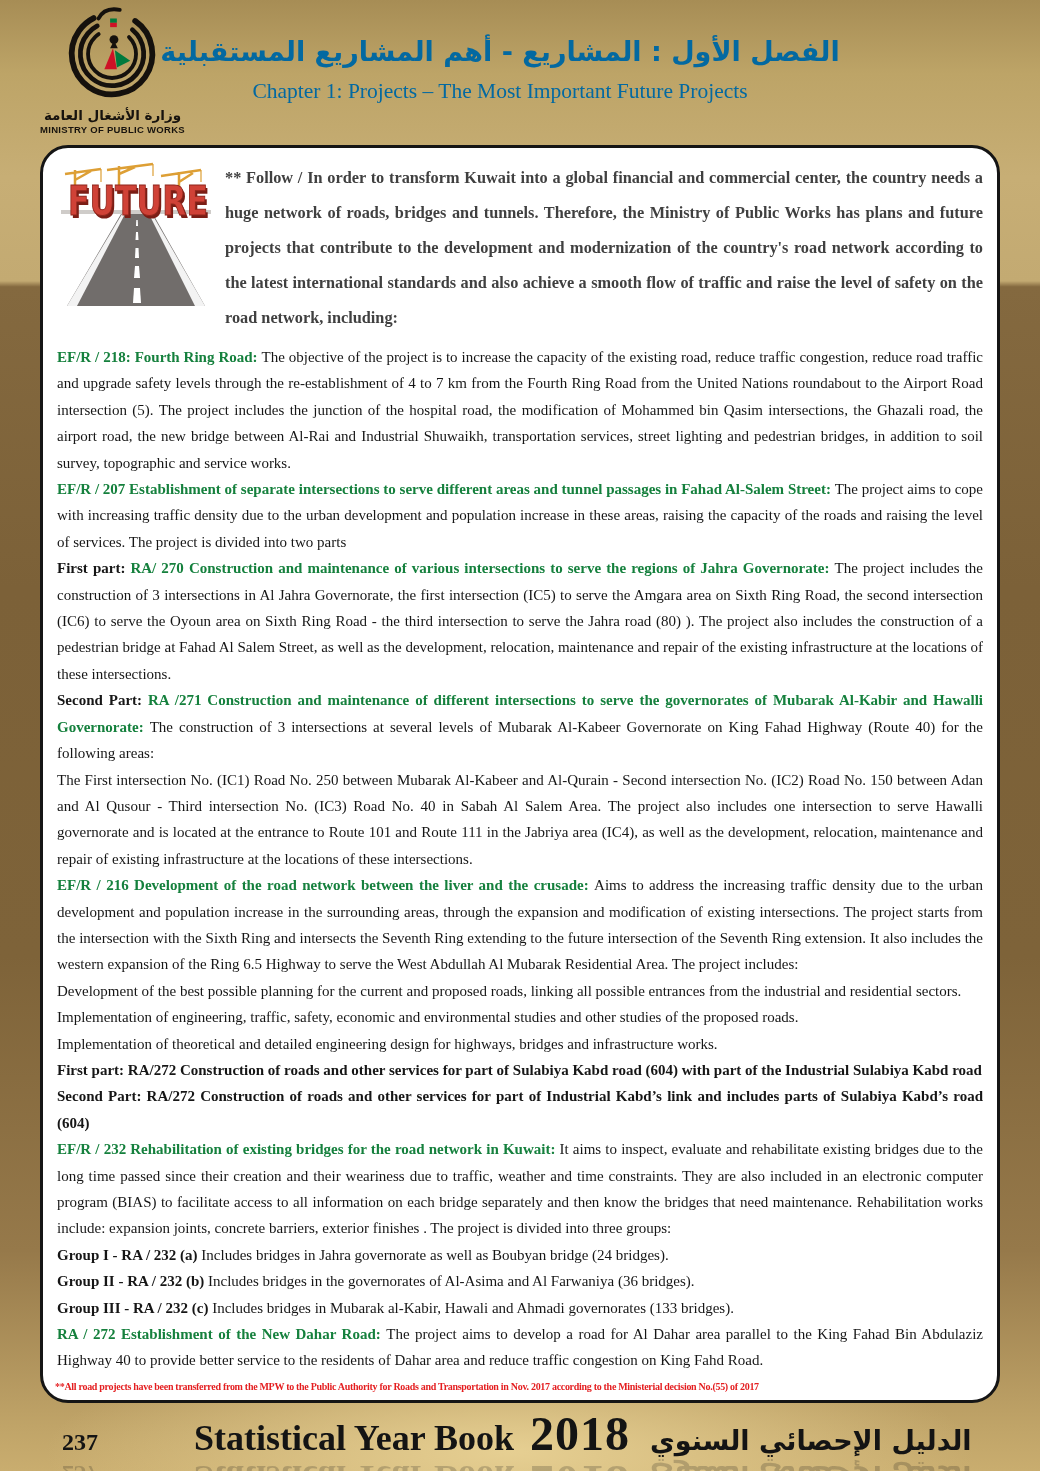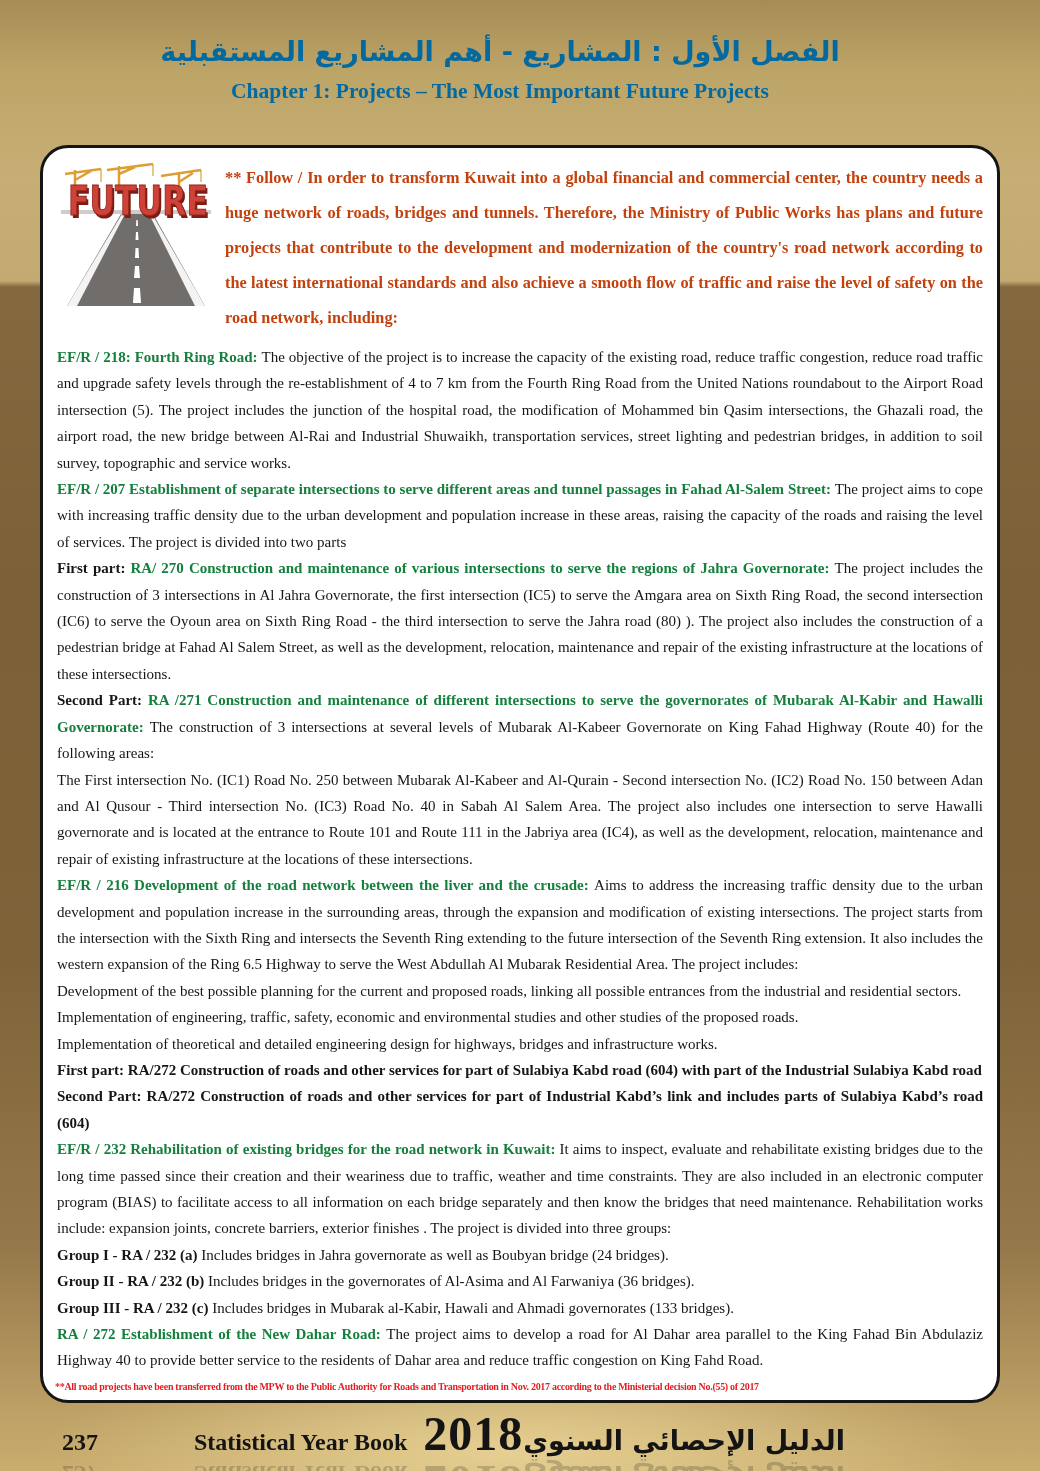--- a/index.html
+++ b/index.html
@@ -10,48 +10,66 @@
       radial-gradient(620px 150px at 510px 1452px,#e6cf92 0%,rgba(230,207,146,0) 75%),
       linear-gradient(180deg,#a78d55 0%,#bda467 5%,#c7ae75 12%,#c3aa72 19.1%,#84693f 19.5%,#7c6138 40%,#7e6339 65%,#96794a 85%,#c0a468 97%,#c9ad6f 100%);
   }
   
   .header{position:absolute;left:0;top:0;width:1040px;height:145px;}
   .logo-block{position:absolute;left:30px;top:6px;width:165px;text-align:center;}
   .logo-ar{font-family:"DejaVu Sans",sans-serif;font-weight:bold;font-size:13.5px;color:#17130e;margin-top:1px;}
   .logo-en{font-family:"Liberation Sans",sans-serif;font-weight:bold;font-size:9.5px;color:#17130e;letter-spacing:.3px;margin-top:1px;}
   .titles{position:absolute;left:120px;right:160px;top:36px;text-align:center;color:#0369a1;}
   .title-ar{font-family:"DejaVu Sans",sans-serif;font-weight:bold;font-size:27px;direction:rtl;letter-spacing:0;}
-  .title-en{font-family:"Liberation Serif",serif;font-weight:bold;font-size:21.5px;margin-top:12px;}
+  .title-en{font-family:"Liberation Serif",serif;font-weight:normal;font-size:21.5px;margin-top:12px;}
   
   .sheet{
     position:absolute;left:40px;top:145px;width:960px;height:1258px;box-sizing:border-box;
     background:#fff;border:3px solid #151515;border-radius:28px;
     padding:8px 12px 6px;display:flex;flex-direction:column;overflow:hidden;
   }
   .future-img{float:left;width:150px;height:146px;margin:4px 14px 4px 6px;}
-  .intro-text{font-weight:bold;font-size:16.3px;line-height:35px;text-align:justify;margin:0;padding:4px 2px 0 0;color:#c2410c;}
+  .intro-text{font-weight:bold;font-size:16.3px;line-height:35px;text-align:justify;margin:0;padding:4px 2px 0 0;color:#404040;}
   .body-text{clear:both;margin-top:9px;flex:1 1 auto;overflow:hidden;padding:0 2px;}
   .para{margin:0;font-size:15px;line-height:26.4px;text-align:justify;color:#161616;}
   .r-n{font-weight:normal;}
   .r-b{font-weight:bold;}
   .r-blue{font-weight:bold;color:#15803d;}
   .footnote{flex:0 0 auto;font-weight:bold;font-size:10px;letter-spacing:-0.3px;color:#e41e20;margin:4px 0 2px;white-space:nowrap;overflow:hidden;}
   
   .footer{position:absolute;left:0;top:1406px;width:1040px;height:65px;}
   .footer-row{display:flex;align-items:baseline;padding-left:62px;color:#141414;}
   .page-num{font-weight:bold;font-size:24px;}
-  .syb{margin-left:96px;font-weight:bold;font-size:24px;}
+  .syb{margin-left:96px;font-weight:bold;font-size:36px;}
   .year{margin-left:16px;font-weight:bold;font-size:48px;letter-spacing:1px;}
-  .footer-ar{font-family:"DejaVu Sans",sans-serif;font-weight:bold;font-size:27px;direction:rtl;}
+  .footer-ar{margin-left:20px;font-family:"DejaVu Sans",sans-serif;font-weight:bold;font-size:27px;direction:rtl;}
   .footer-mirror{position:absolute;left:0;top:49px;width:1040px;transform:scaleY(-1);opacity:.2;filter:blur(.7px);pointer-events:none;}
 </style>
 </head>
 <body>
 
 <div class="header">
+  <div class="logo-block">
+    <svg width="108" height="96" viewBox="0 0 110 100">
+      <g fill="none" stroke="#15110d" stroke-linecap="round">
+        <circle cx="54" cy="50" r="42" stroke-width="6" stroke-dasharray="218 46" transform="rotate(-55 54 50)"></circle>
+        <circle cx="54" cy="50" r="33" stroke-width="5" stroke-dasharray="168 39" transform="rotate(-50 54 50)"></circle>
+        <circle cx="54" cy="50" r="25" stroke-width="4" stroke-dasharray="122 35" transform="rotate(-45 54 50)"></circle>
+        <path d="M62 4 q-16 -3 -22 9" stroke-width="4"></path>
+      </g>
+      <rect x="52" y="13" width="7" height="4.5" fill="#007a3d"></rect>
+      <rect x="52" y="17.5" width="7" height="4.5" fill="#ce1126"></rect>
+      <circle cx="56" cy="35" r="4.6" fill="#15110d"></circle>
+      <path d="M52 44 L56 36 L60 44 Z" fill="#15110d"></path>
+      <path d="M46 66 L55 44 L59 66 Z" fill="#ce1126"></path>
+      <path d="M57 46 L73 57 L59 64 Z" fill="#007a3d"></path>
+    </svg>
+    <div class="logo-ar">وزارة الأشغال العامة</div>
+    <div class="logo-en">MINISTRY OF PUBLIC WORKS</div>
+  </div>
   <div class="titles">
     <div class="title-ar">الفصل الأول : المشاريع - أهم المشاريع المستقبلية</div>
     <div class="title-en">Chapter 1: Projects – The Most Important Future Projects</div>
   </div>
 </div>
 
 <div class="sheet">
   <div>
     <div class="future-img">
       <svg width="150" height="146" viewBox="0 0 150 146">

